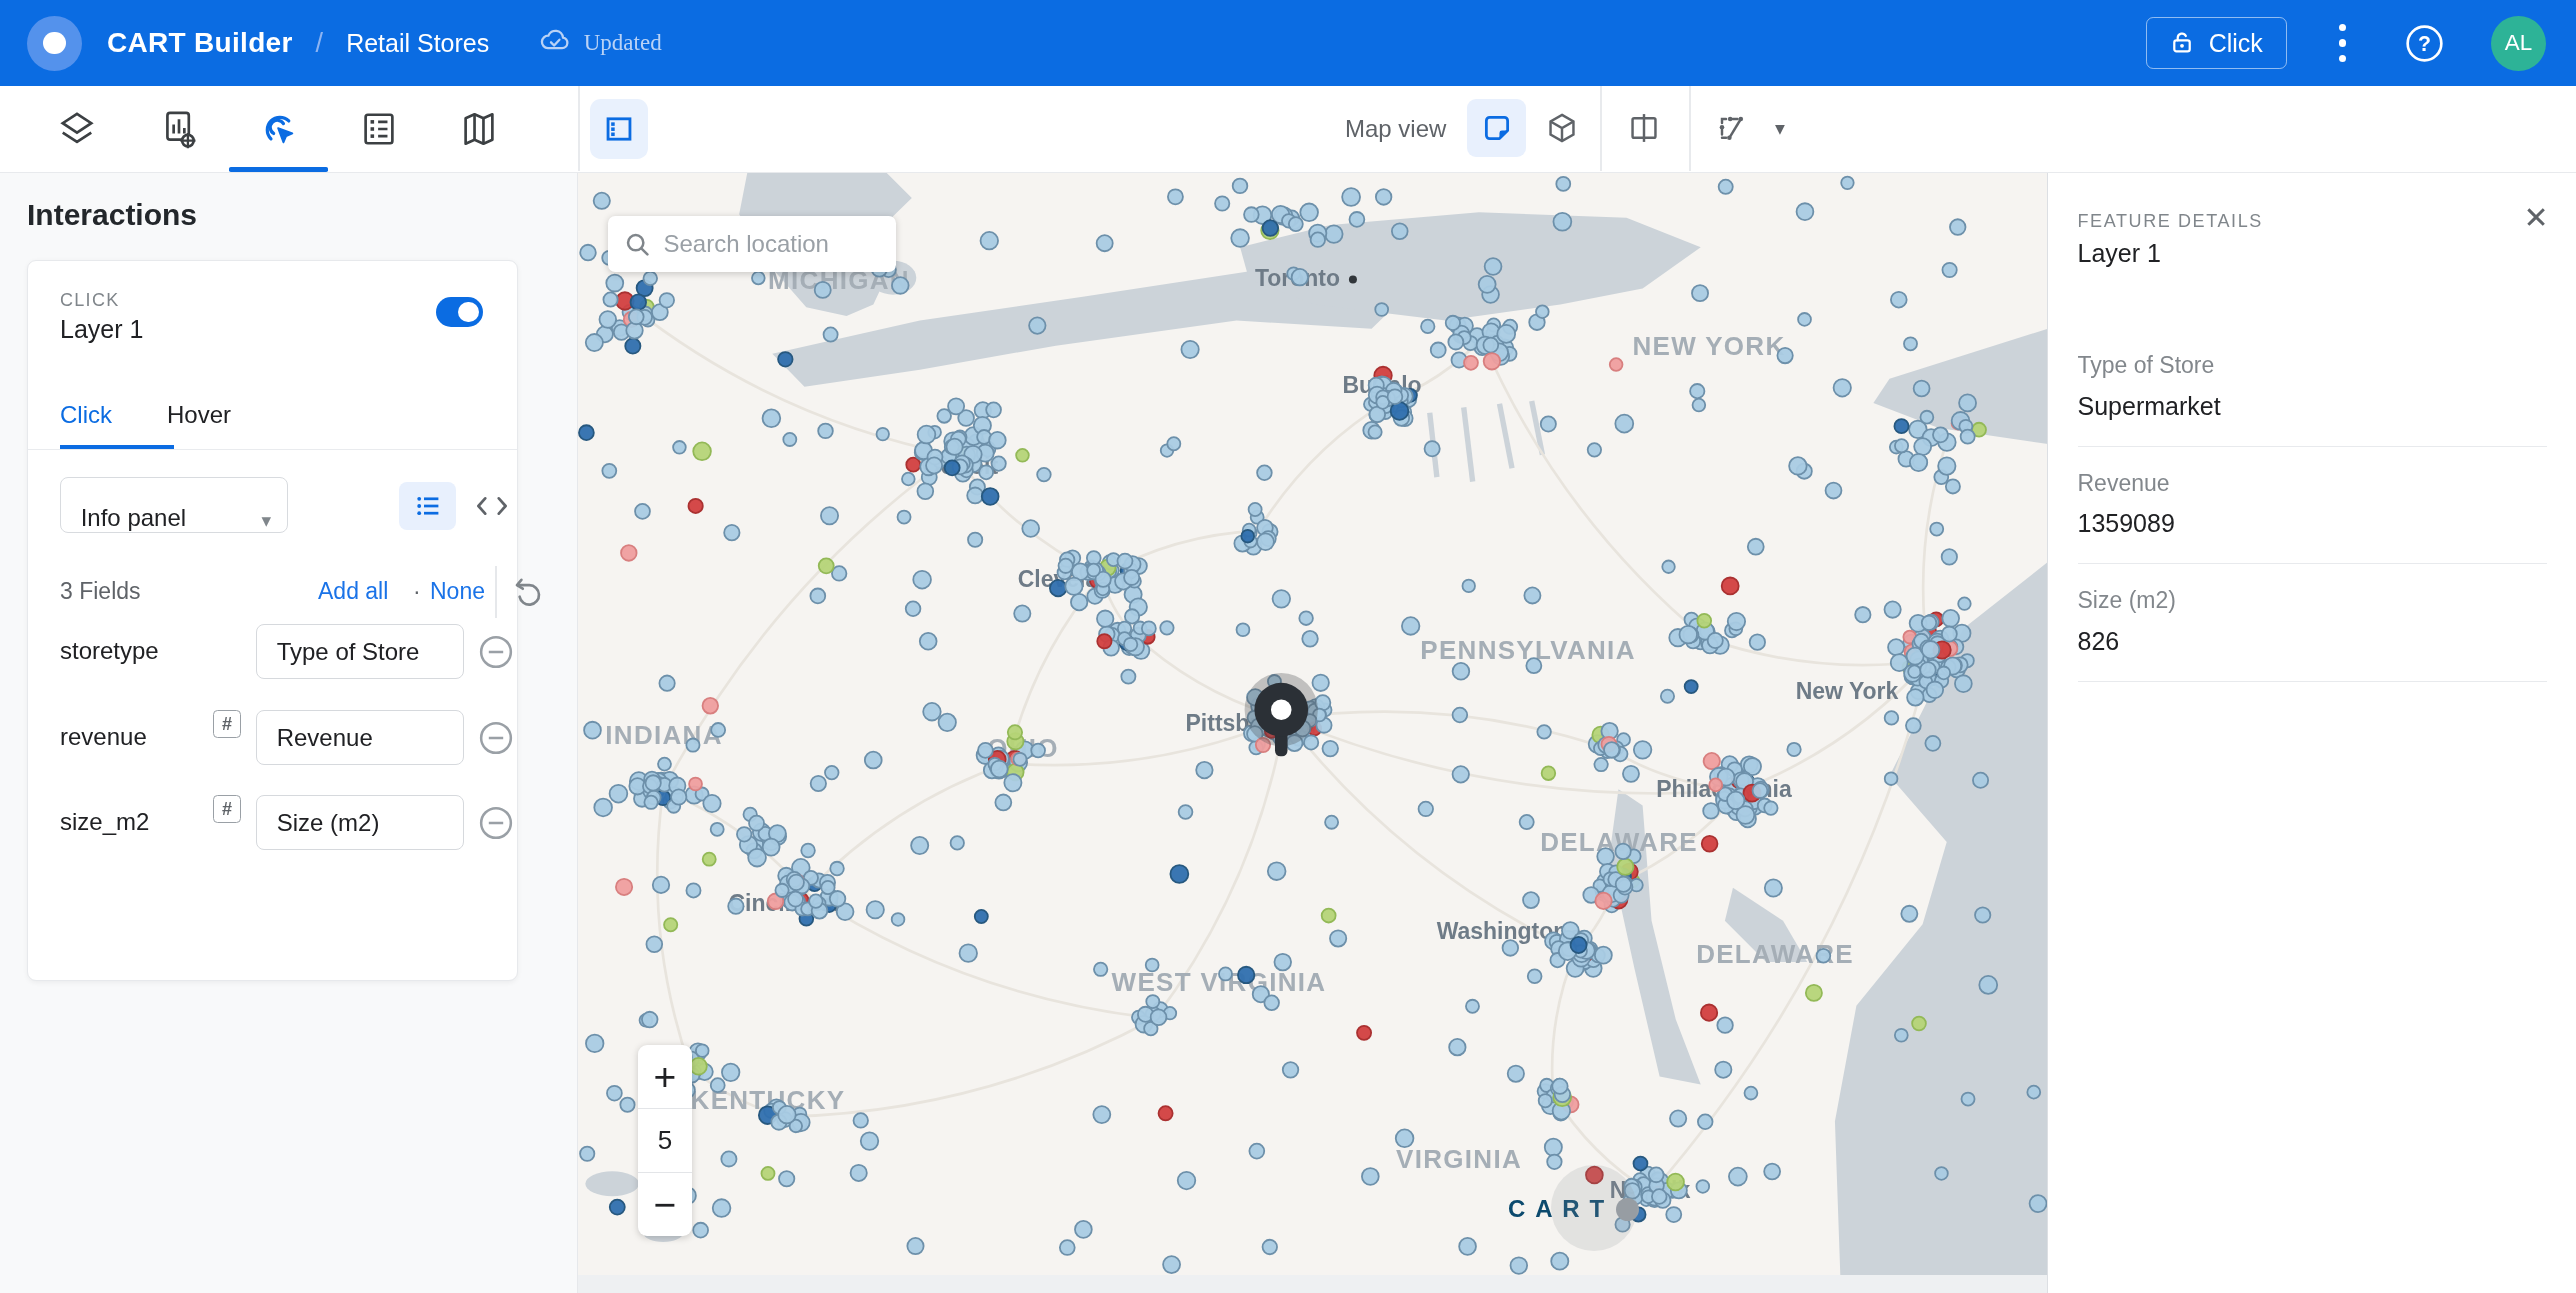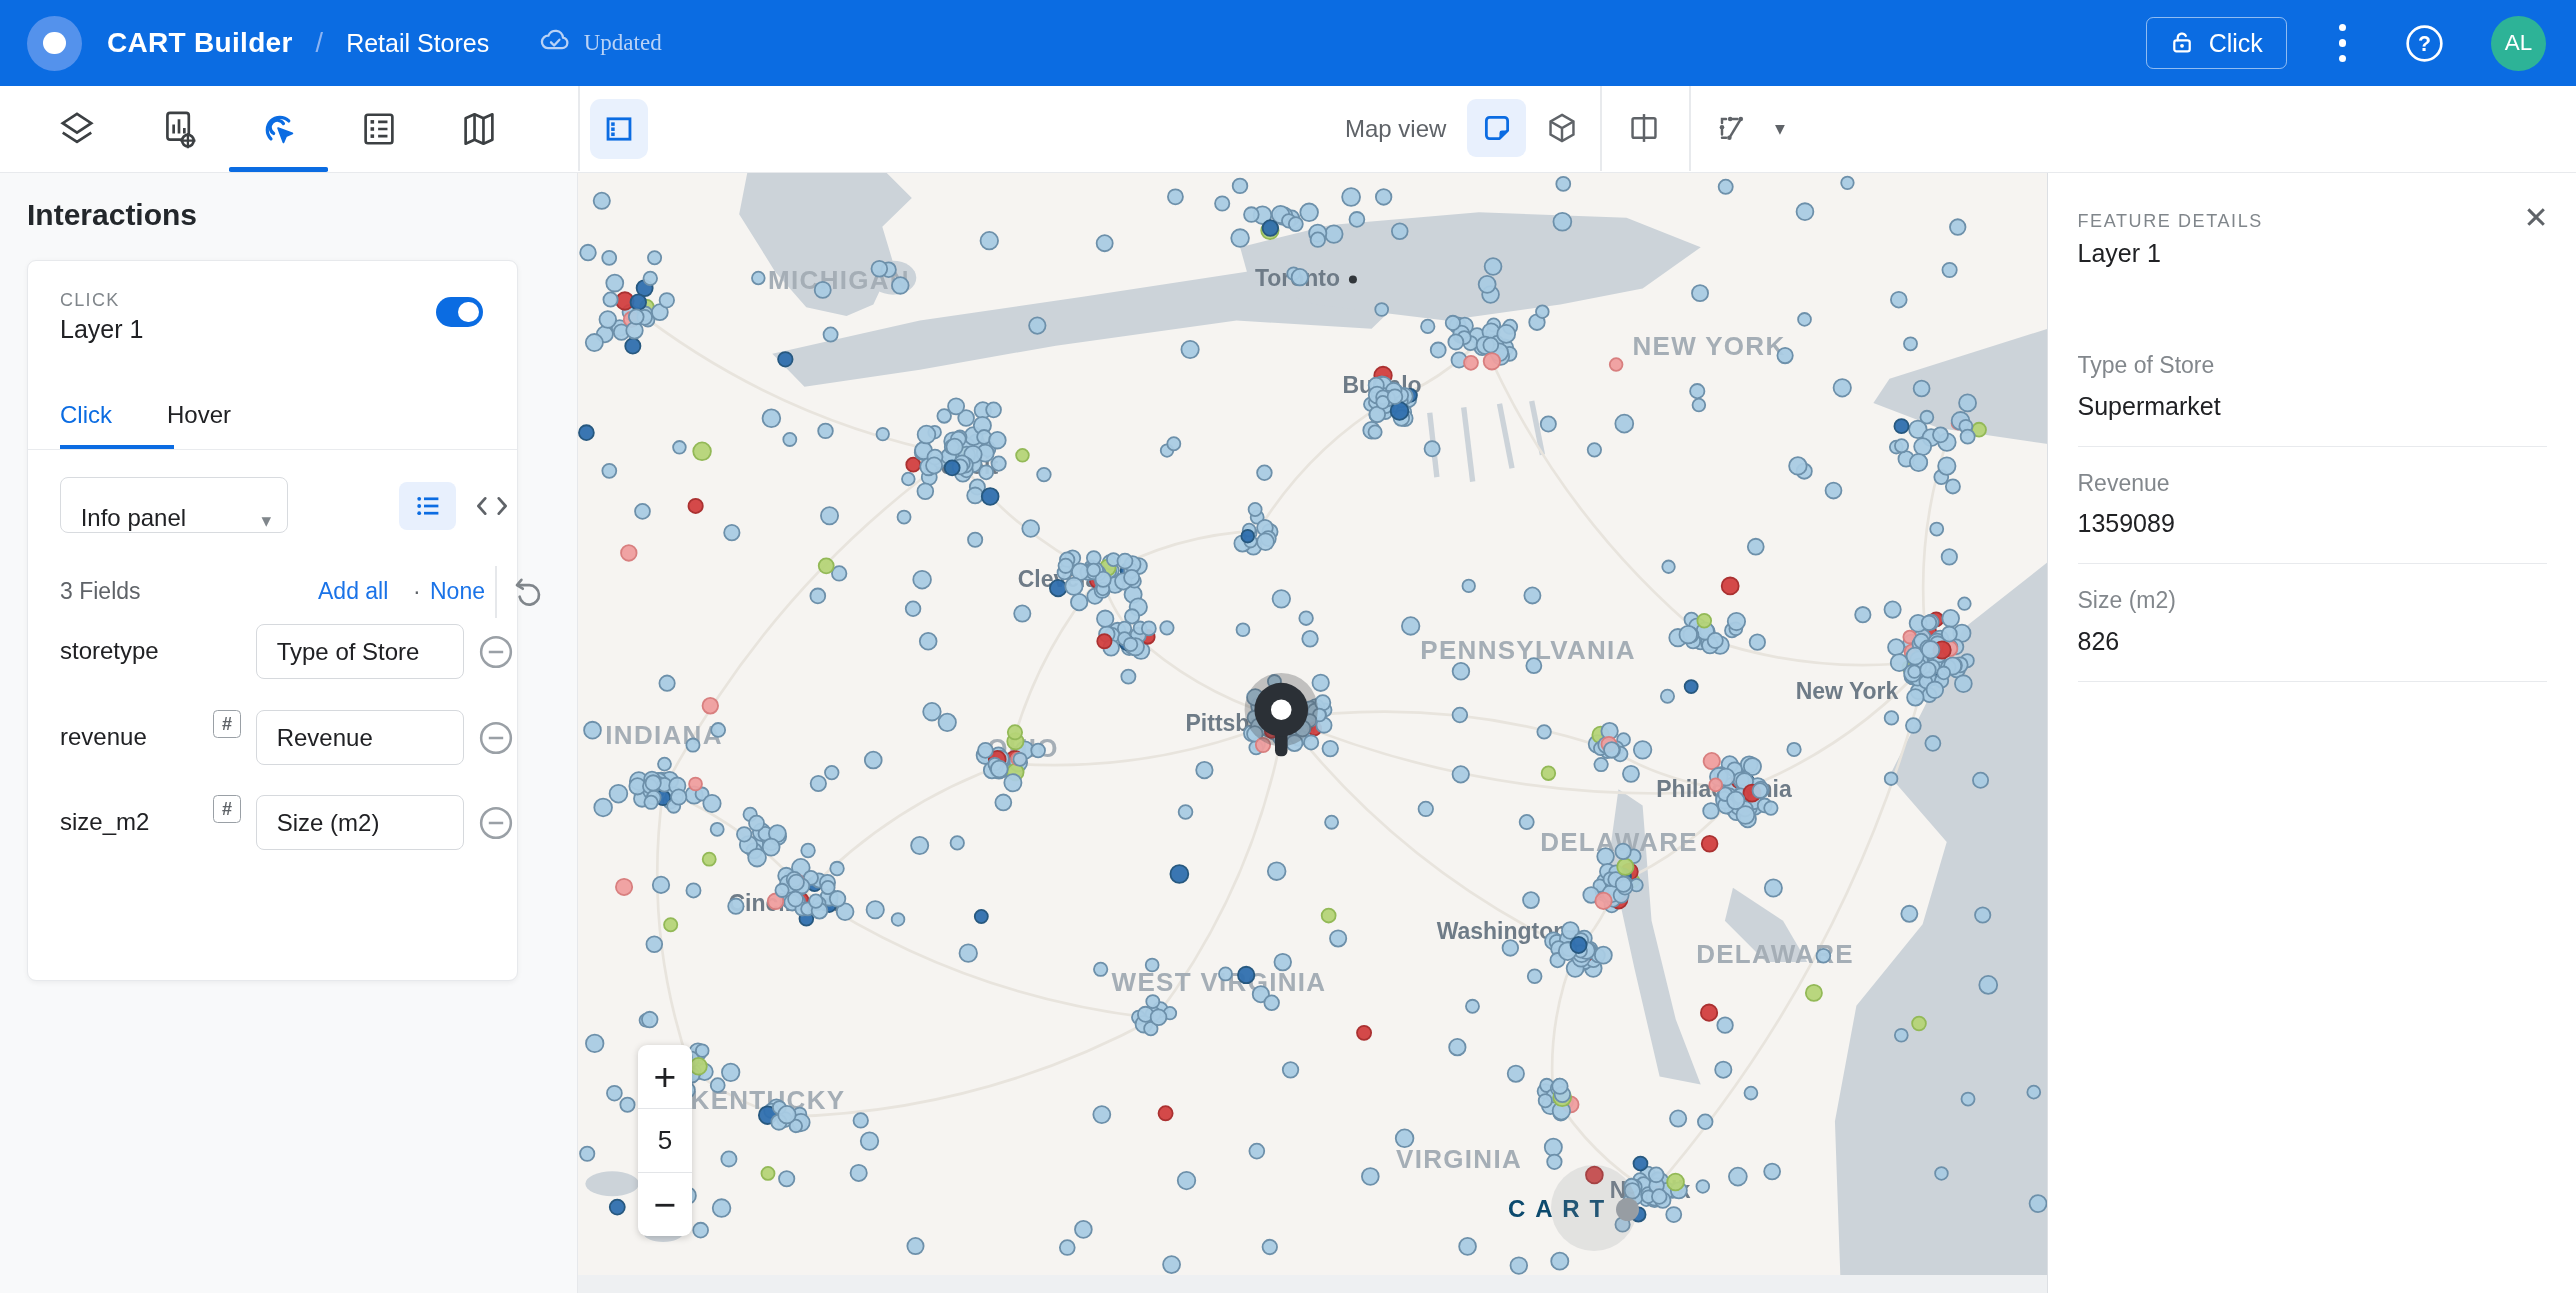--- a/index.html
+++ b/index.html
@@ -1372,20 +1372,27 @@
       <circle cx="656.7" cy="1051.2" r="7.9" fill="#d23f3f" stroke="#aa3131" stroke-width="2" fill-opacity="0.95"></circle>
       <circle cx="146.5" cy="767.1" r="7.3" fill="#b5d477" stroke="#93b957" stroke-width="2" fill-opacity="0.95"></circle>
       <g>
         <circle cx="786" cy="600" r="41" fill="rgba(70,72,75,0.30)"></circle>
     <rect x="779" y="600" width="14" height="52" rx="6" fill="#2b3036"></rect>
     <circle cx="786" cy="600" r="30" fill="#2b3036"></circle>
     <circle cx="786" cy="600" r="11.5" fill="#fff"></circle>
       </g>
     </svg>
 
+  <div class="searchbox">
+    <svg viewBox="0 0 30 30" width="27" height="27">
+        <circle cx="13" cy="13" r="8.5" fill="none" stroke="#80868b" stroke-width="2.8"></circle>
+        <line x1="19.5" y1="19.5" x2="26" y2="26" stroke="#80868b" stroke-width="2.8" stroke-linecap="round"></line>
+      </svg>
+    <input placeholder="Search location" style="">
+  </div>
 
   <div class="zoomctl">
     <div class="zoom-in">+</div>
     <div class="zoom-level">5</div>
     <div class="zoom-out">−</div>
   </div>
 
   <div class="attribution">
     <div class="halo"></div>
     <span class="letters" id="attr-letters">CART</span>

